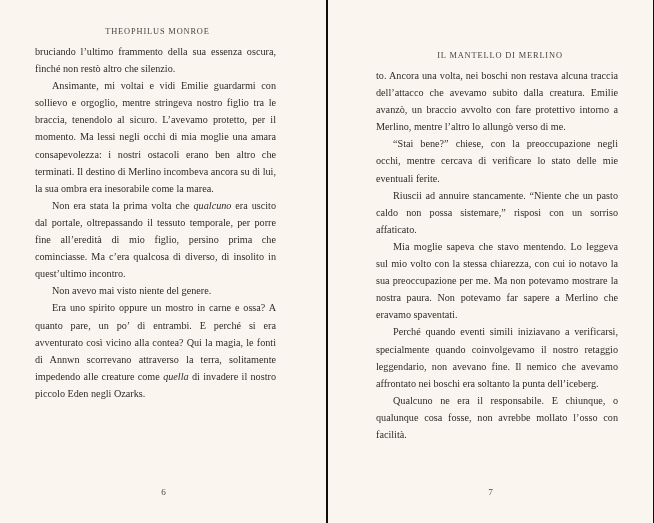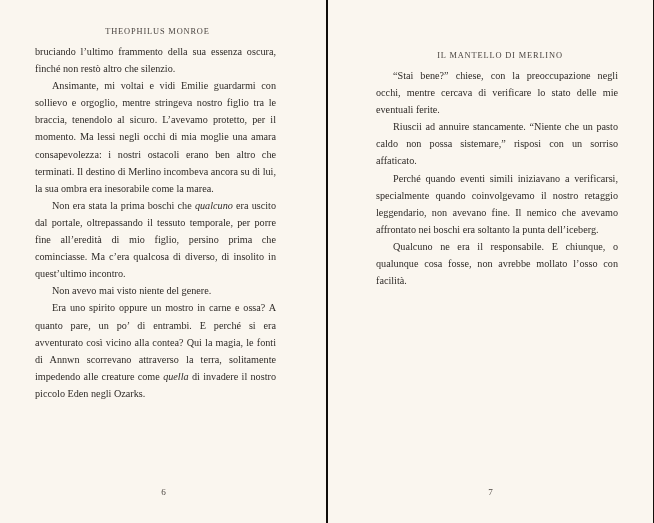--- a/index.html
+++ b/index.html
@@ -98,36 +98,38 @@
 <body>
 
 <div class="spread">
 
   <div class="page page-left">
     <div class="content">
       <div class="running-head">Theophilus Monroe</div>
       <div class="body-text">
           <p class="noindent"><span>bruciando l’ultimo frammento della sua essenza oscura, finché non restò altro che silenzio.</span></p>
           <p><span>Ansimante, mi voltai e vidi Emilie guardarmi con sollievo e orgoglio, mentre stringeva nostro figlio tra le braccia, tenendolo al sicuro. L’avevamo protetto, per il momento. Ma lessi negli occhi di mia moglie una amara consapevolezza: i nostri ostacoli erano ben altro che terminati. Il destino di Merlino incombeva ancora su di lui, la sua ombra era inesorabile come la marea.</span></p>
-          <p><span>Non era stata la prima boschi che </span><em>qualcuno</em><span> era uscito dal portale, oltrepassando il tessuto temporale, per porre fine all’eredità di mio figlio, persino prima che cominciasse. Ma c’era qualcosa di diverso, di insolito in quest’ultimo incontro.</span></p>
+          <p><span>Non era stata la prima volta che </span><em>qualcuno</em><span> era uscito dal portale, oltrepassando il tessuto temporale, per porre fine all’eredità di mio figlio, persino prima che cominciasse. Ma c’era qualcosa di diverso, di insolito in quest’ultimo incontro.</span></p>
           <p><span>Non avevo mai visto niente del genere.</span></p>
           <p><span>Era uno spirito oppure un mostro in carne e ossa? A quanto pare, un po’ di entrambi. E perché si era avventurato così vicino alla contea? Qui la magia, le fonti di Annwn scorrevano attraverso la terra, solitamente impedendo alle creature come </span><em>quella</em><span> di invadere il nostro piccolo Eden negli Ozarks.</span></p>
         </div>
     </div>
     <div class="folio">6</div>
   </div>
 
   <div class="gutter"></div>
 
   <div class="page page-right">
     <div class="content">
       <div class="running-head">Il Mantello di Merlino</div>
       <div class="body-text">
+          <p class="noindent"><span>to. Ancora una volta, nei boschi non restava alcuna traccia dell’attacco che avevamo subito dalla creatura. Emilie avanzò, un braccio avvolto con fare protettivo intorno a Merlino, mentre l’altro lo allungò verso di me.</span></p>
           <p><span>“Stai bene?” chiese, con la preoccupazione negli occhi, mentre cercava di verificare lo stato delle mie eventuali ferite.</span></p>
           <p><span>Riuscii ad annuire stancamente. “Niente che un pasto caldo non possa sistemare,” risposi con un sorriso affaticato.</span></p>
+          <p><span>Mia moglie sapeva che stavo mentendo. Lo leggeva sul mio volto con la stessa chiarezza, con cui io notavo la sua preoccupazione per me. Ma non potevamo mostrare la nostra paura. Non potevamo far sapere a Merlino che eravamo spaventati.</span></p>
           <p><span>Perché quando eventi simili iniziavano a verificarsi, specialmente quando coinvolgevamo il nostro retaggio leggendario, non avevano fine. Il nemico che avevamo affrontato nei boschi era soltanto la punta dell’iceberg.</span></p>
           <p><span>Qualcuno ne era il responsabile. E chiunque, o qualunque cosa fosse, non avrebbe mollato l’osso con facilità.</span></p>
         </div>
     </div>
     <div class="folio">7</div>
   </div>
 
   <div class="edge-right"></div>
 
 </div>

